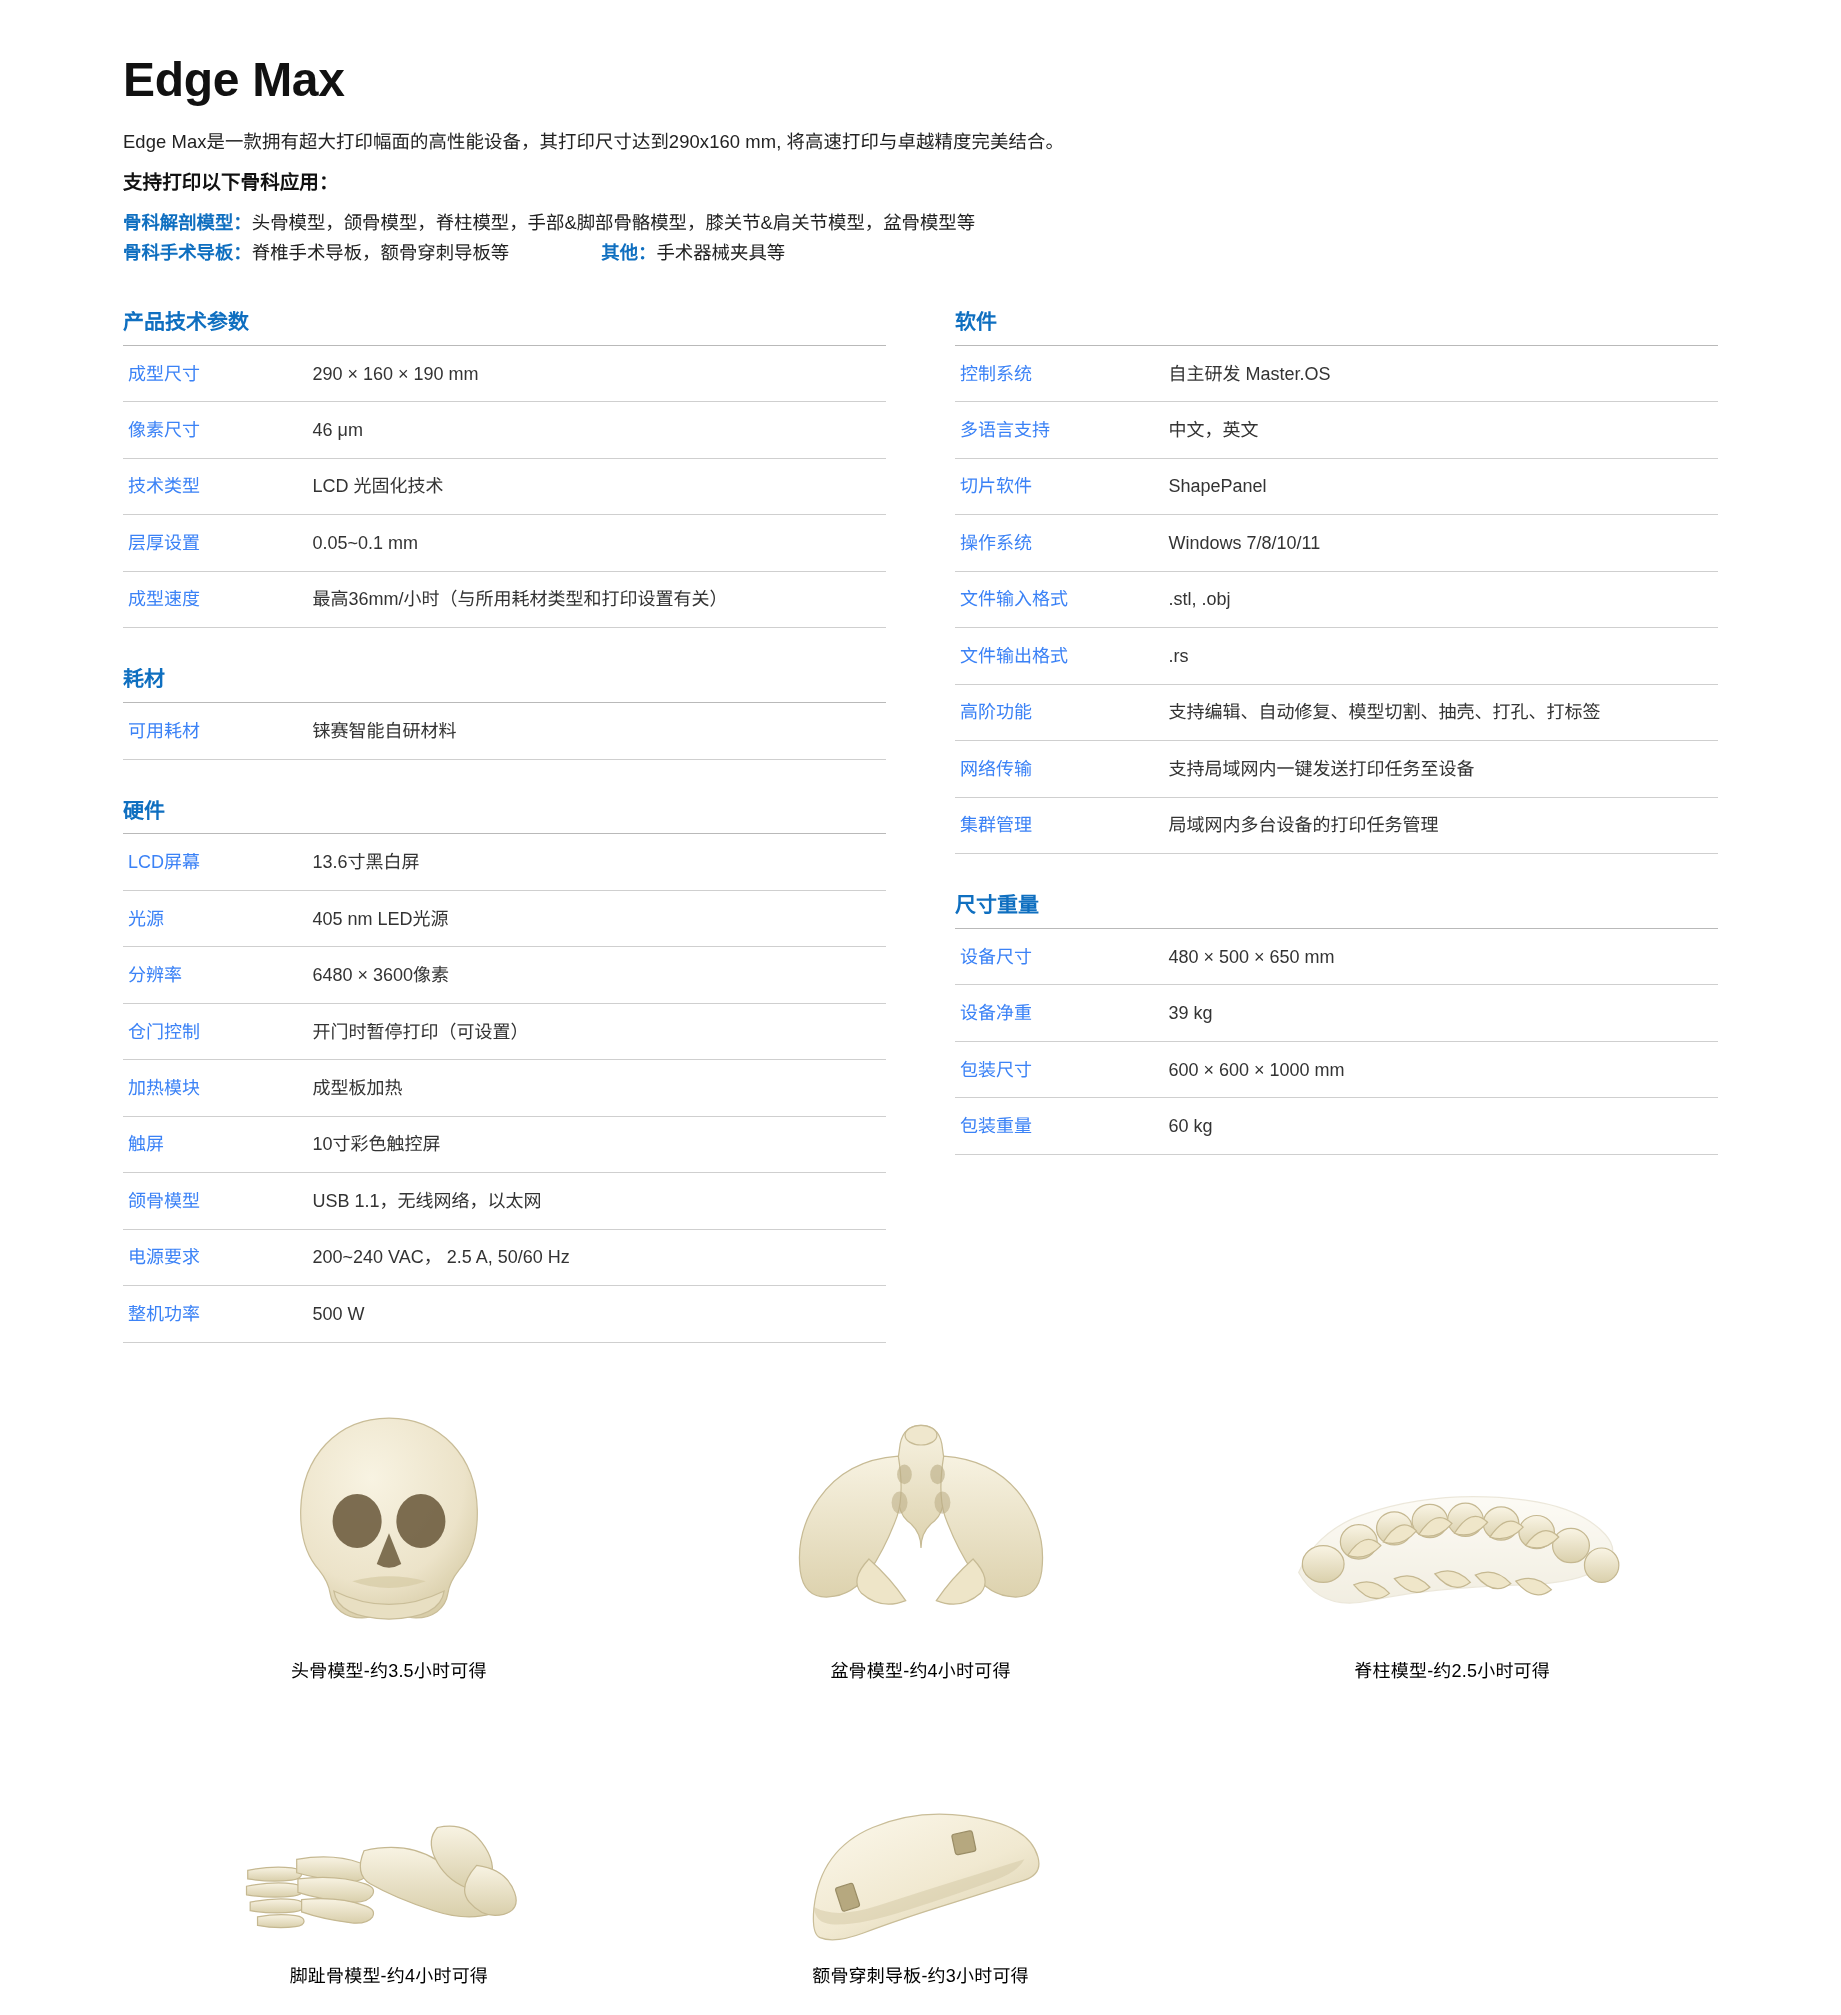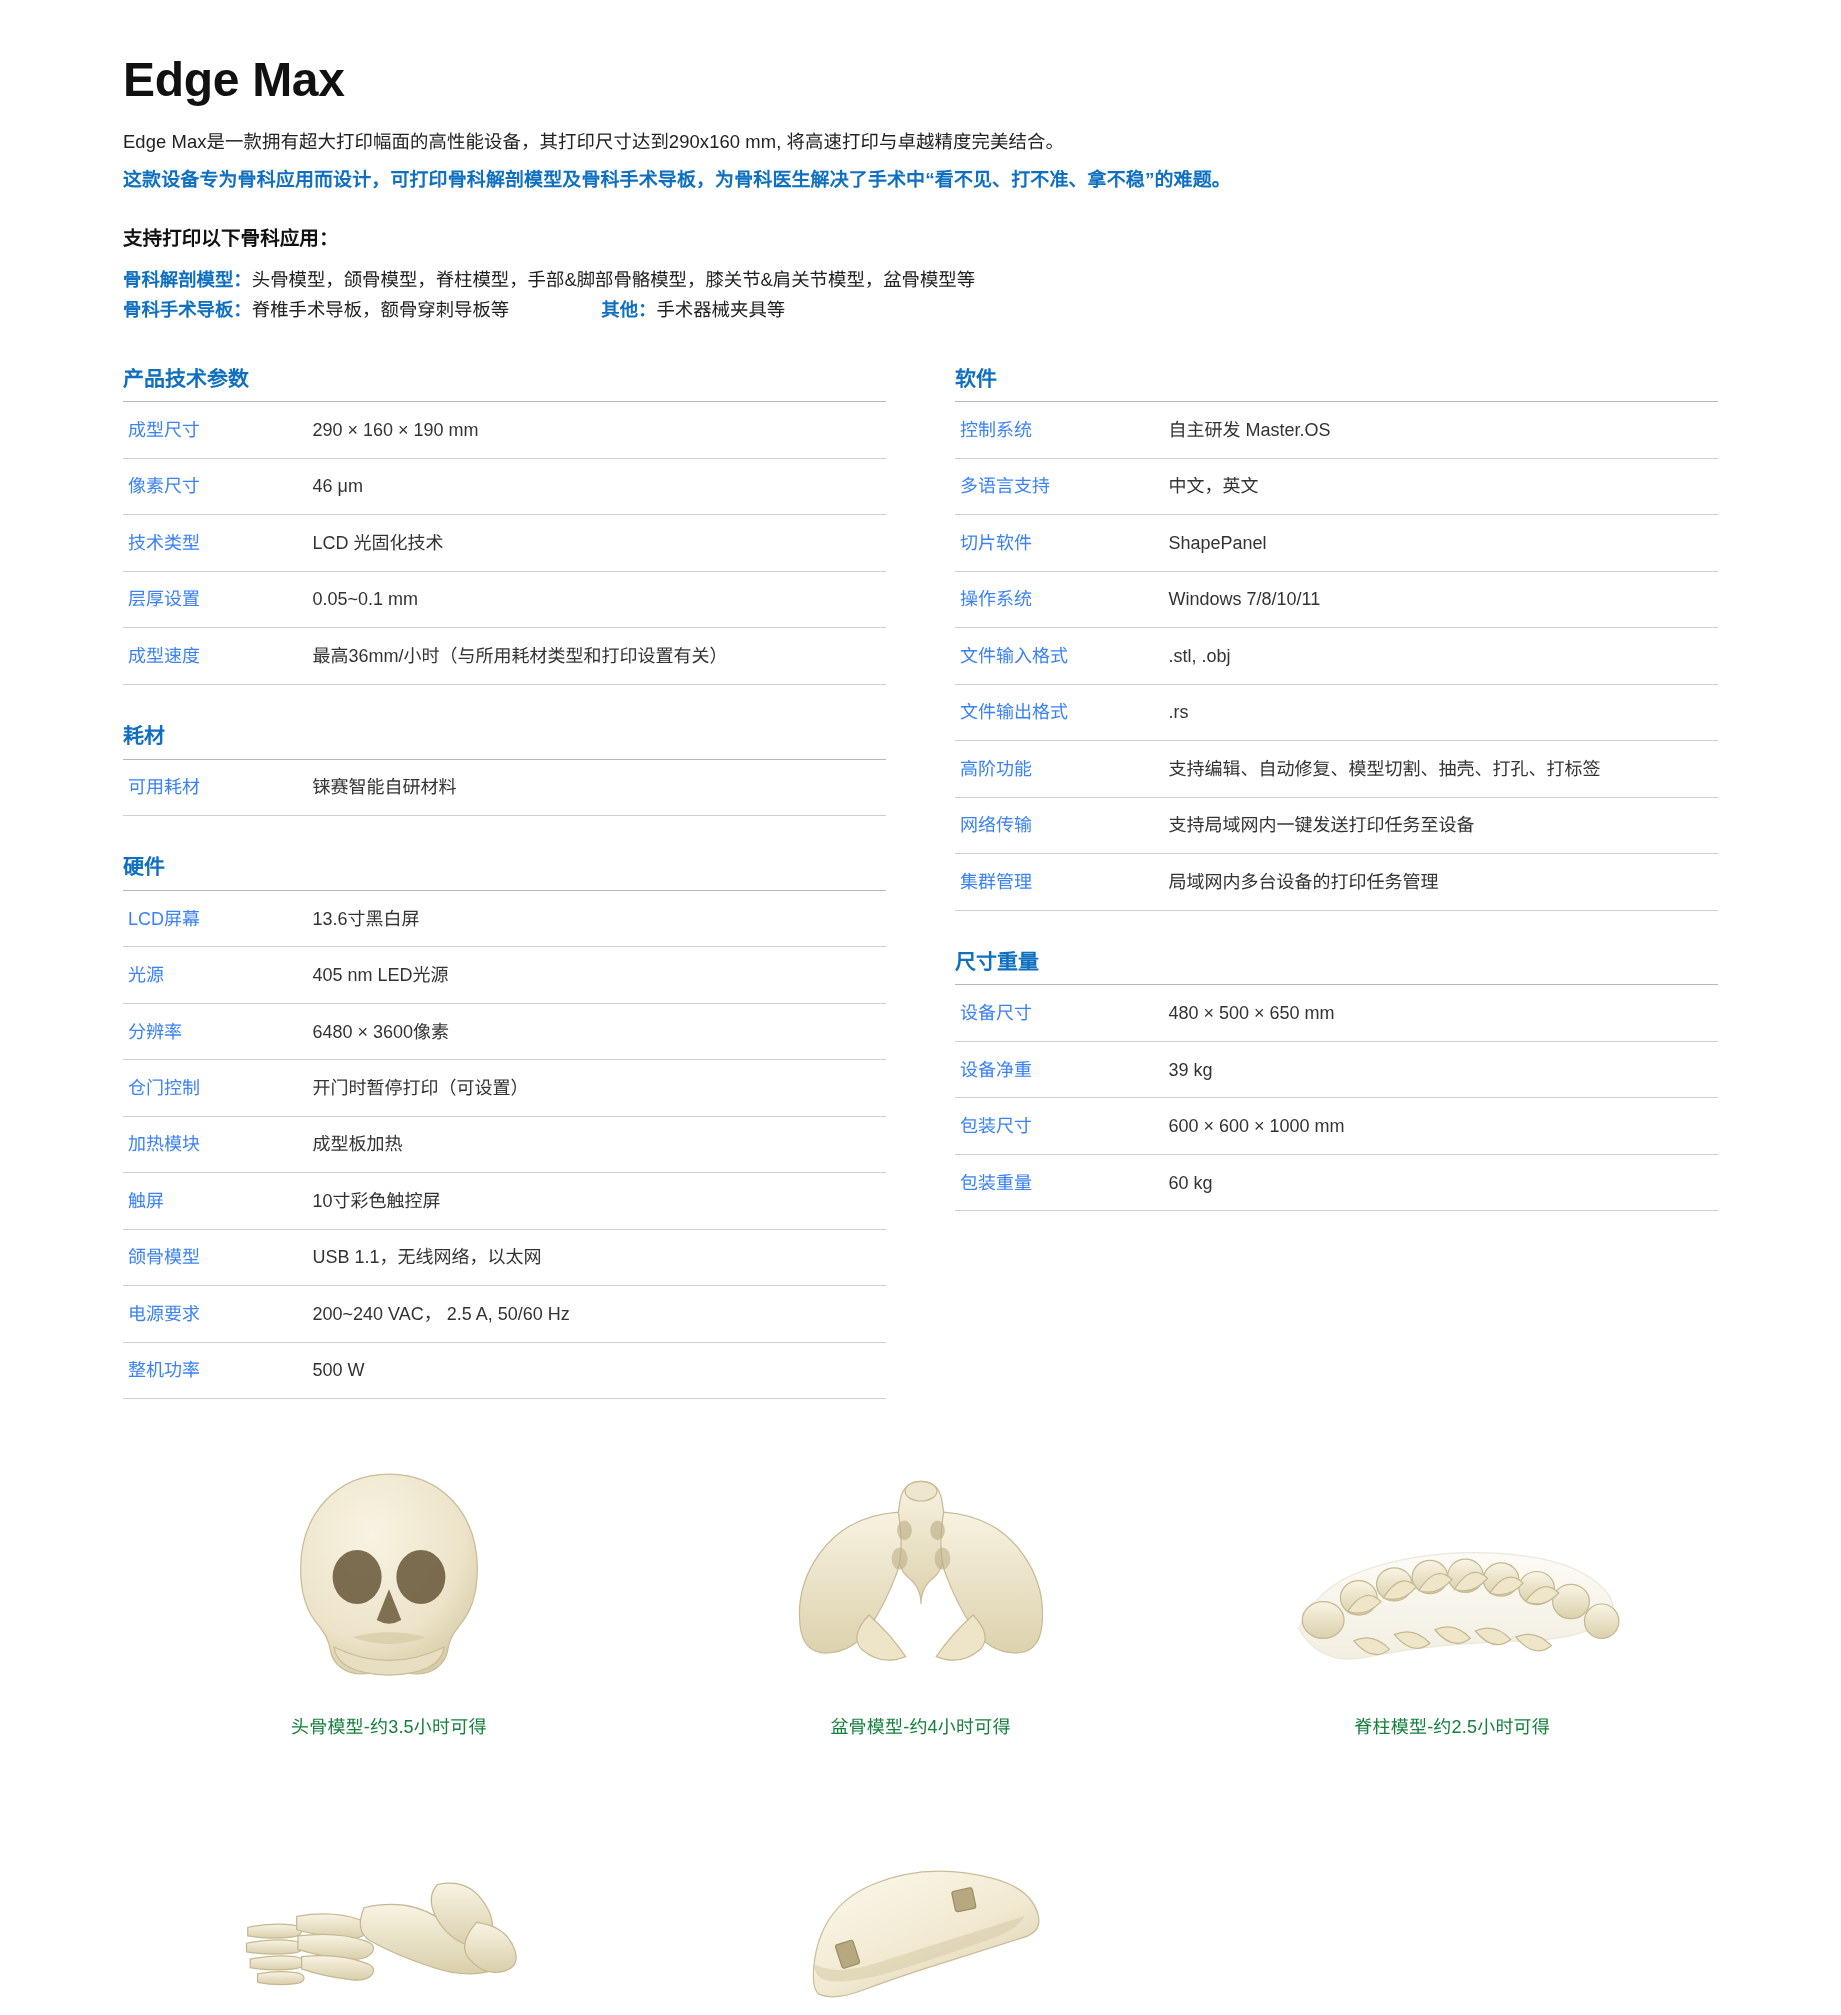--- a/index.html
+++ b/index.html
@@ -134,34 +134,33 @@
   }
   .gimg {
     height: 239px;
     display: flex;
     align-items: flex-end;
     justify-content: center;
     margin-bottom: 16px;
   }
   .gcap {
     font-size: 18px;
-    color: #15803d;
+    color: #000000;
     letter-spacing: 0.2px;
   }
   svg { display: block; }
 </style>
 </head>
 <body>
 
 <div class="page">
 
   <h1 class="title">Edge Max</h1>
 
   <p class="intro">Edge Max是一款拥有超大打印幅面的高性能设备，其打印尺寸达到290x160 mm, 将高速打印与卓越精度完美结合。</p>
-  <p class="intro-blue">这款设备专为骨科应用而设计，可打印骨科解剖模型及骨科手术导板，为骨科医生解决了手术中“看不见、打不准、拿不稳”的难题。</p>
 
   <p class="apps-heading">支持打印以下骨科应用：</p>
 
   <div class="app-line">
     <span class="app-key">骨科解剖模型：</span><span>头骨模型，颌骨模型，脊柱模型，手部&amp;脚部骨骼模型，膝关节&amp;肩关节模型，盆骨模型等</span>
   </div>
 
   <div class="app-line app-row">
     <span class="app-key">骨科手术导板：</span>
       <span>脊椎手术导板，额骨穿刺导板等</span>

